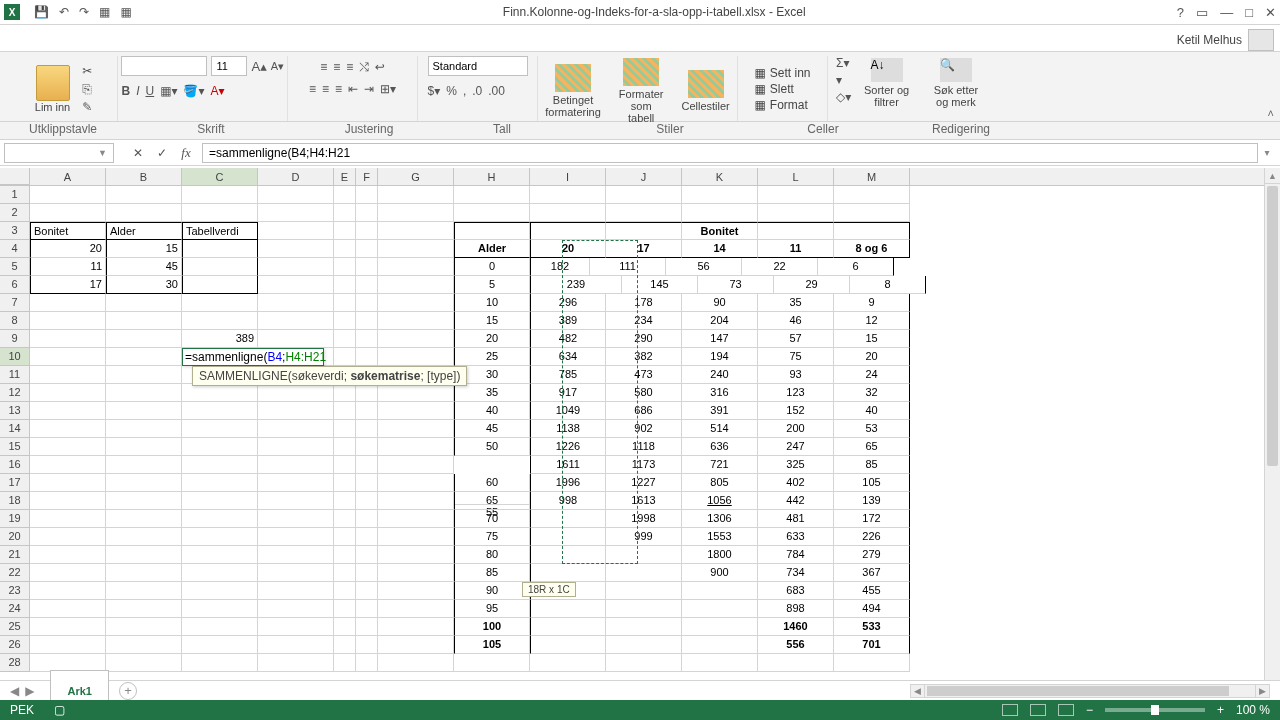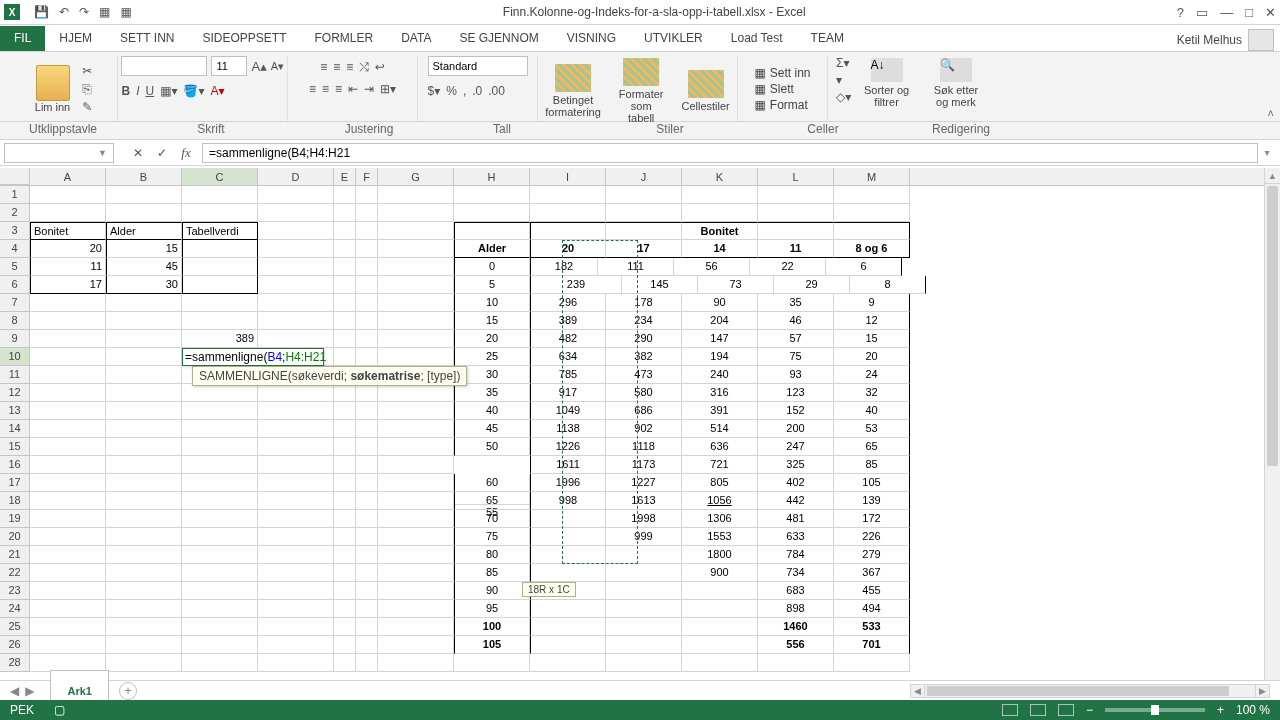--- a/index.html
+++ b/index.html
@@ -143,33 +143,20 @@
   <div class="title-right">
     <span>?</span>
     <span>▭</span>
     <span>—</span>
     <span>□</span>
     <span>✕</span>
   </div>
 </div>
 
 <div class="ribbon-tabs">
-  <div id="tabs-holder" style="display: flex;">
-      <div class="tab active">FIL</div>
-      <div class="tab">HJEM</div>
-      <div class="tab">SETT INN</div>
-      <div class="tab">SIDEOPPSETT</div>
-      <div class="tab">FORMLER</div>
-      <div class="tab">DATA</div>
-      <div class="tab">SE GJENNOM</div>
-      <div class="tab">VISNING</div>
-      <div class="tab">UTVIKLER</div>
-      <div class="tab">Load Test</div>
-      <div class="tab">TEAM</div>
-    </div>
   <div class="tab-right">
     <span>Ketil Melhus</span>
     <span class="user-box"></span>
   </div>
 </div>
 
 <div class="ribbon">
   <div class="group" style="width:110px">
     <div class="group-body">
       <div class="big-btn">
@@ -403,21 +390,21 @@
       <div class="row">
         <div class="rh">5</div>
         <div class="cell cA bl r" style="width: 76px;">11</div>
         <div class="cell cB bl r" style="width: 76px;">45</div>
         <div class="cell cC bl br r" style="width: 76px;"></div>
         <div class="cell cD" style="width: 76px;"></div>
         <div class="cell cE" style="width: 22px;"></div>
         <div class="cell cF" style="width: 22px;"></div>
         <div class="cell cG" style="width: 76px;"></div>
         <div class="cell cH bl c" style="width: 76px;">0</div>
-        <div class="cell cI bl c" style="width: 68px;">182</div>
+        <div class="cell cI bl c" style="width: 60px;">182</div>
         <div class="cell cJ c" style="width: 76px;">111</div>
         <div class="cell cK c" style="width: 76px;">56</div>
         <div class="cell cL c" style="width: 76px;">22</div>
         <div class="cell cM br c" style="width: 76px;">6</div>
       </div>
       <div class="row">
         <div class="rh">6</div>
         <div class="cell cA bl bb r" style="width: 76px;">17</div>
         <div class="cell cB bl bb r" style="width: 76px;">30</div>
         <div class="cell cC bl br bb r" style="width: 76px;"></div>

